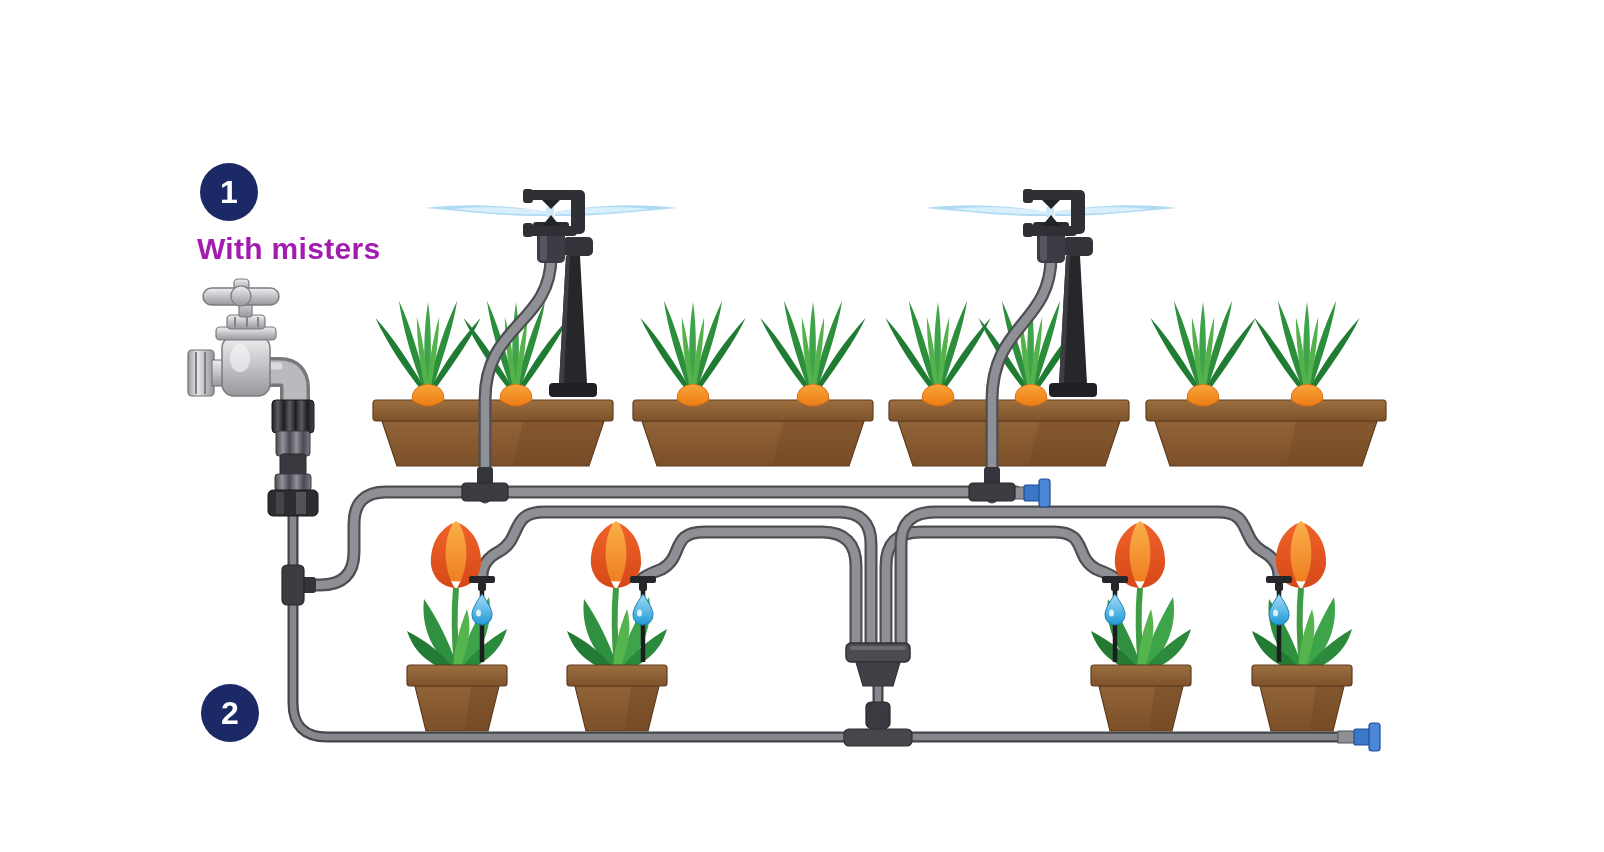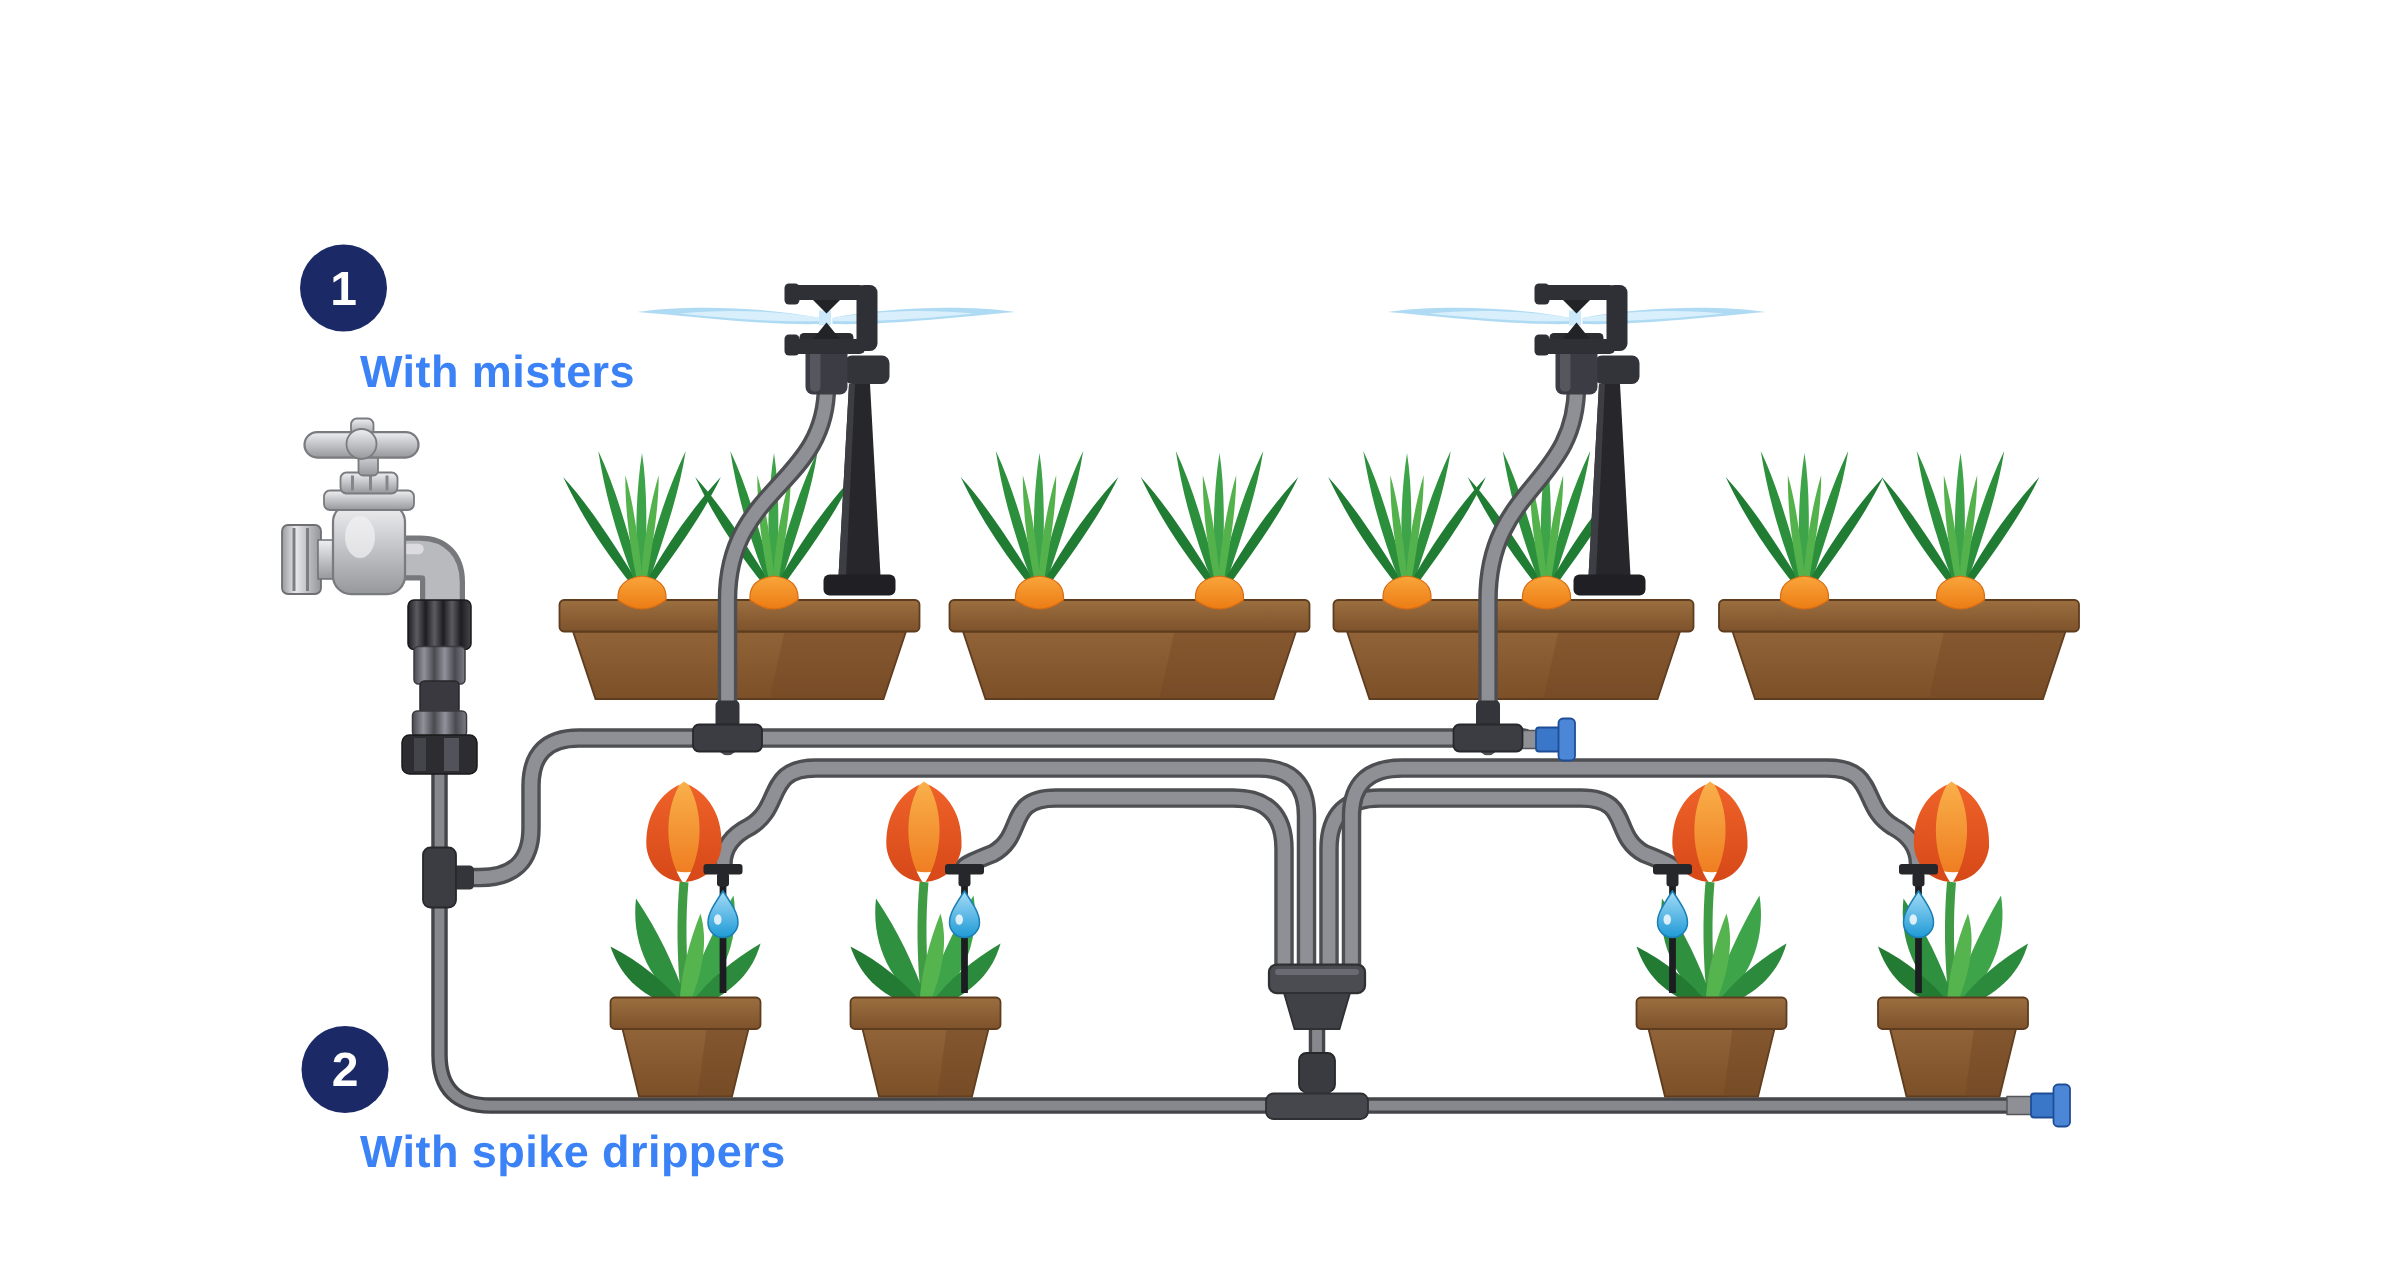--- a/index.html
+++ b/index.html
@@ -7,22 +7,22 @@
     position:relative;width:1604px;height:852px;background:#ffffff;
     overflow:hidden;font-family:"Liberation Sans",sans-serif;
   }
   .art{position:absolute;left:0;top:0;}
   .badge{
     position:absolute;width:58px;height:58px;border-radius:50%;
     background:#1b2967;color:#ffffff;text-align:center;
     font:700 32px/58px "Liberation Sans",sans-serif;
   }
   .option-label{
-    position:absolute;color:#3b82f6;white-space:nowrap;
-    font:700 30px/34px "Liberation Sans",sans-serif;letter-spacing:.3px;margin-left:43px;
+    position:absolute;color:#a21caf;white-space:nowrap;
+    font:700 30px/34px "Liberation Sans",sans-serif;letter-spacing:.3px;
   }
   .tubeO{stroke:#4e4f52;stroke-width:13;fill:none;stroke-linecap:round;stroke-linejoin:round;}
   .tubeC{stroke:#8f9095;stroke-width:8.5;fill:none;stroke-linecap:round;stroke-linejoin:round;}
   .tubeO2{stroke:#45464a;stroke-width:11;fill:none;stroke-linecap:round;stroke-linejoin:round;}
   .tubeC2{stroke:#87888d;stroke-width:6.5;fill:none;stroke-linecap:round;stroke-linejoin:round;}
 </style>
 </head>
 <body>
 
 <div class="stage">
@@ -273,15 +273,14 @@
       <rect x="268" y="490" width="50" height="26" rx="5" fill="#2c2c31" stroke="#1a1a1d" stroke-width="1"></rect>
       <rect x="276" y="492" width="8" height="22" fill="#44444b"></rect>
       <rect x="296" y="492" width="10" height="22" fill="#52525a"></rect>
     </g>
   </svg>
 
   <div class="badge" style="left:200px;top:163px;">1</div>
   <div class="option-label" style="left:197px;top:232px;">With misters</div>
 
   <div class="badge" style="left:201px;top:684px;">2</div>
-  <div class="option-label" style="left:197px;top:752px;">With spike drippers</div>
 
 </div>
 
 </body></html>

